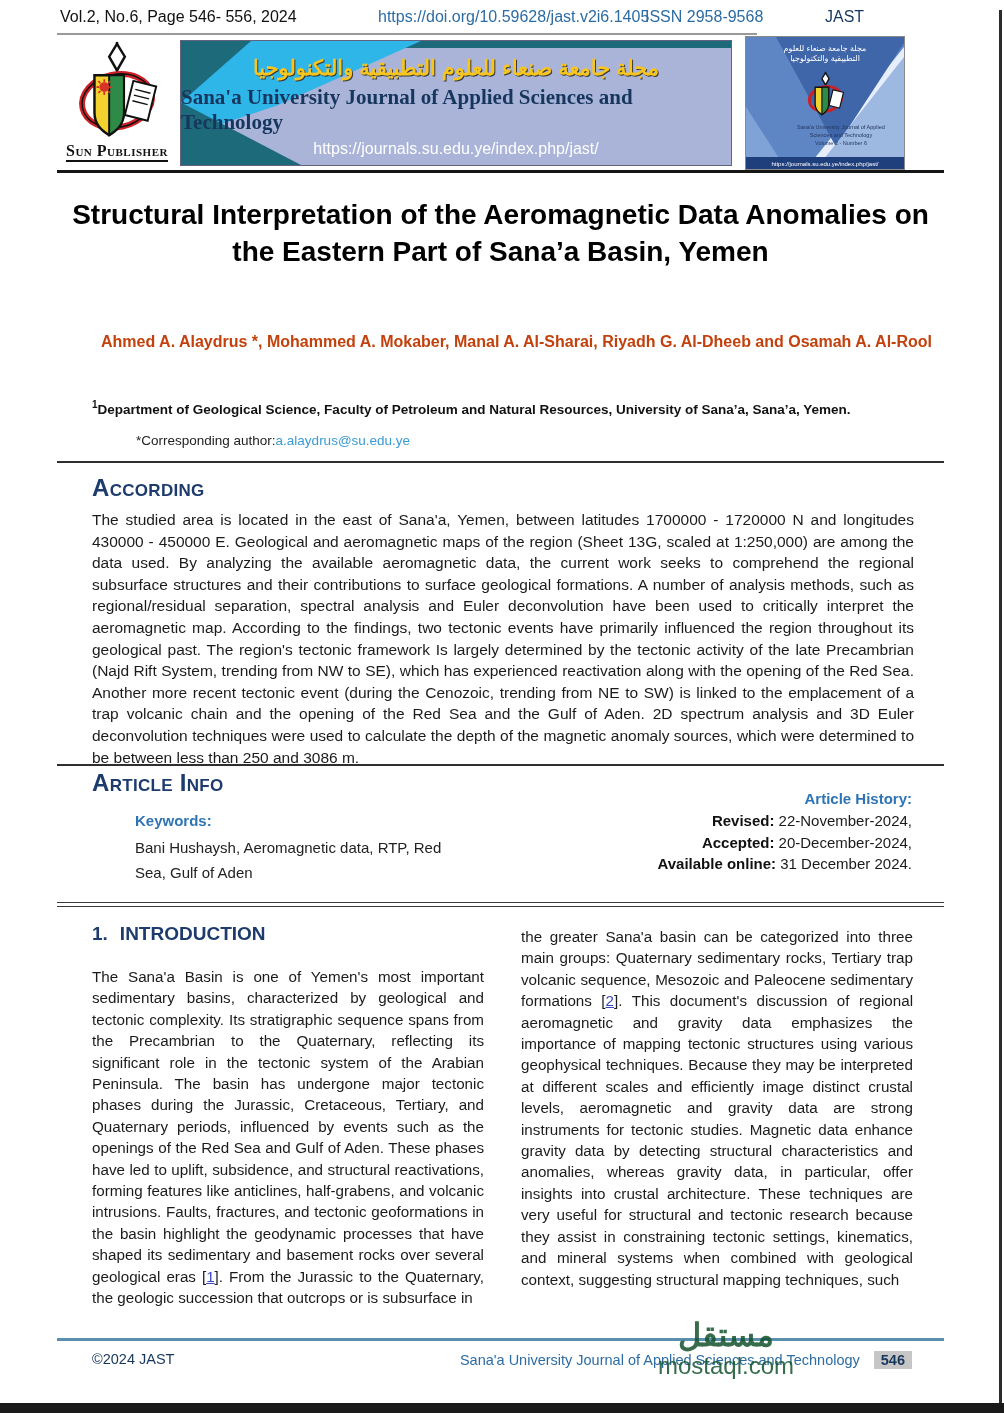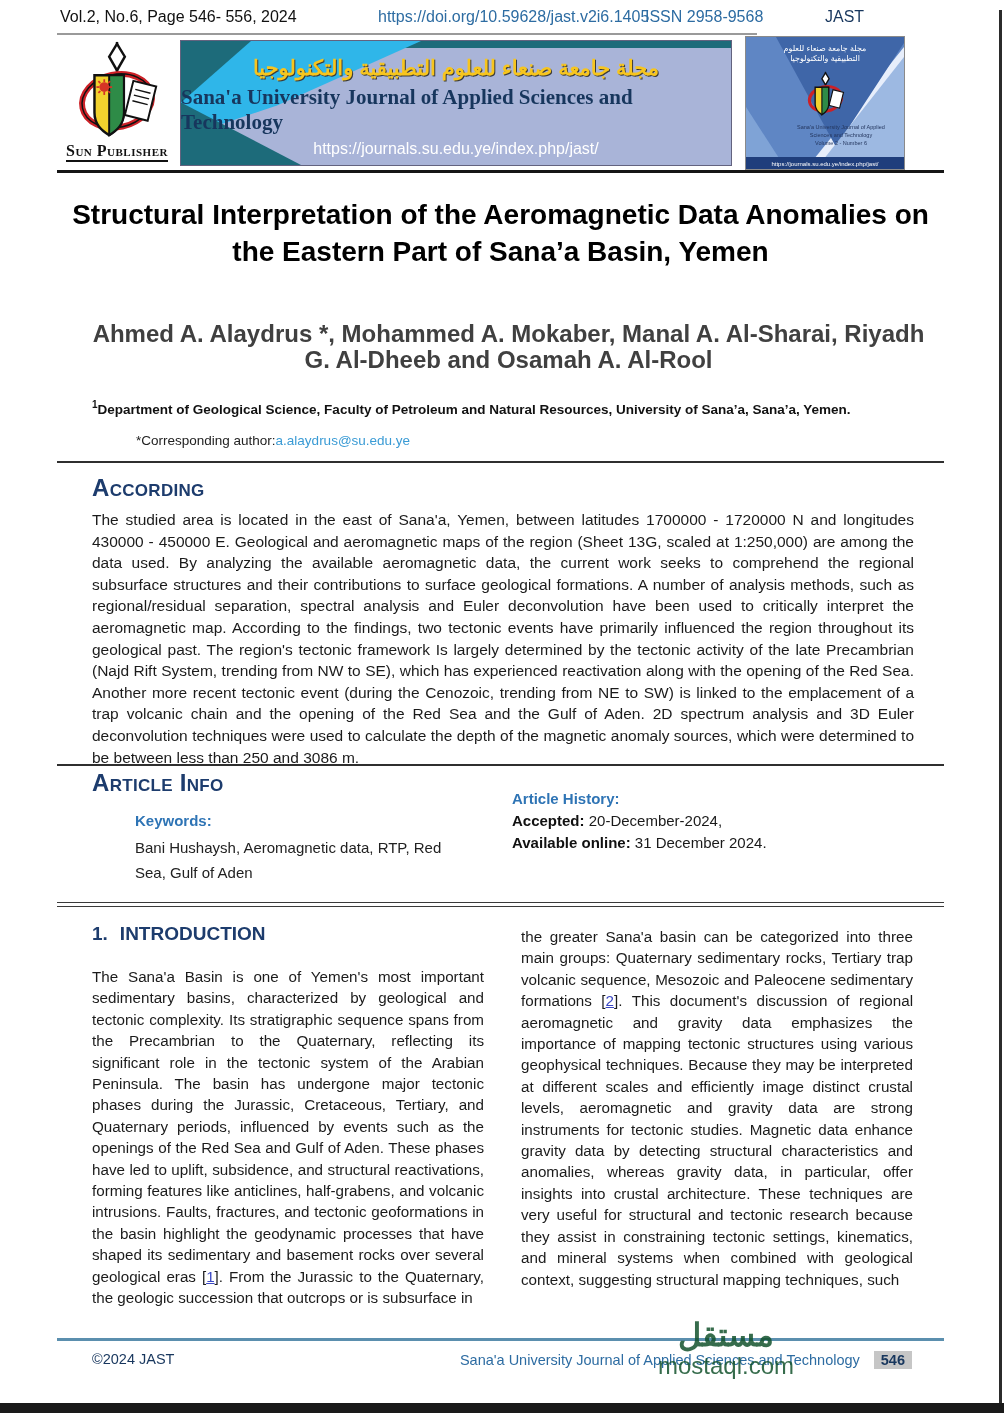--- a/index.html
+++ b/index.html
@@ -44,22 +44,22 @@
 
   .cover{position:absolute;left:688px;top:0;width:158px;height:132px;border:1px solid #8a8a8a;
     background:#eef3fa;overflow:hidden;}
   .cover svg{display:block;}
 
   .thick-rule{position:absolute;top:170px;left:57px;width:887px;height:3px;background:#161616;}
 
   
   .paper-title{position:absolute;top:196px;left:57px;width:887px;margin:0;
     font-size:28px;line-height:37px;font-weight:bold;color:#000;text-align:center;}
-  .paper-authors{position:absolute;top:313px;left:77px;width:847px;margin:8px;
-    font-size:24px;line-height:26px;font-weight:bold;color:#404040;text-align:center;}
+  .paper-authors{position:absolute;top:313px;left:77px;width:847px;margin:16px;
+    font-size:16px;line-height:26px;font-weight:bold;color:#c2410c;text-align:center;}
   .affiliation{position:absolute;top:385px;left:92px;width:830px;font-size:13.5px;
     font-weight:bold;color:#111;}
   .affiliation sup{font-size:10px;}
   .corresponding{position:absolute;top:419px;left:92px;width:700px;font-size:13.5px;color:#222;margin-left:44px;}
   .email-link{color:#3a9bd5;text-decoration:none;}
 
   .rule{position:absolute;left:57px;width:887px;height:2px;background:#2f2f2f;}
   .rule-abstract{top:461px;}
   .rule-artinfo{top:764px;}
   .double-rule{position:absolute;top:902px;left:57px;width:887px;height:3px;
@@ -71,21 +71,21 @@
   .h-abstract{top:474px;}
   .h-artinfo{top:769px;}
 
   .abstract-text{position:absolute;top:509px;left:92px;width:822px;margin:0;
     font-size:15.5px;line-height:21.6px;text-align:justify;color:#1b1b1b;}
 
   
   .keywords-label{position:absolute;top:812px;left:135px;font-size:15px;font-weight:bold;color:#2e74b5;}
   .keywords-text{position:absolute;top:835px;left:135px;width:310px;font-size:15px;
     line-height:25px;color:#222;}
-  .history{position:absolute;top:788px;left:512px;width:400px;font-size:15px;line-height:21.8px;}
+  .history{position:absolute;top:788px;left:512px;width:400px;font-size:15px;line-height:21.8px;text-align:right;}
   .history-label{font-weight:bold;color:#2e74b5;}
   .history-row b{color:#111;}
 
   
   .intro-heading{position:absolute;top:923px;left:92px;margin:0;font-size:19px;
     font-weight:bold;color:#1d3c6d;}
   .intro-heading .num{margin-right:12px;}
   .col{position:absolute;width:392px;font-size:15.2px;line-height:21.4px;
     text-align:justify;color:#1b1b1b;}
   .col-left{top:966px;left:92px;}
@@ -217,20 +217,21 @@
   <p class="abstract-text">The studied area is located in the east of Sana'a, Yemen, between latitudes 1700000 - 1720000 N and longitudes 430000 - 450000 E. Geological and aeromagnetic maps of the region (Sheet 13G, scaled at 1:250,000) are among the data used. By analyzing the available aeromagnetic data, the current work seeks to comprehend the regional subsurface structures and their contributions to surface geological formations.  A number of analysis methods, such as regional/residual separation, spectral analysis and Euler deconvolution have been used to critically interpret the aeromagnetic map.  According to the findings, two tectonic events have primarily influenced the region throughout its geological past.  The region's tectonic framework Is largely determined by the tectonic activity of the late Precambrian (Najd Rift System, trending from NW to SE), which has experienced reactivation along with the opening of the Red Sea. Another more recent tectonic event (during the Cenozoic, trending from NE to SW) is linked to the emplacement of a trap volcanic chain and the opening of the Red Sea and the Gulf of Aden.  2D spectrum analysis and 3D Euler deconvolution techniques were used to calculate the depth of the magnetic anomaly sources, which were determined to be between less than 250 and 3086 m.</p>
 
   <div class="rule rule-artinfo"></div>
 
   <h2 class="sec-heading h-artinfo">Article Info</h2>
   <div class="keywords-label">Keywords:</div>
   <div class="keywords-text">Bani Hushaysh, Aeromagnetic data, RTP, Red Sea, Gulf of Aden</div>
 
   <div class="history">
     <div class="history-label">Article History:</div>
+    <div class="history-row"><b>Revised:</b><span> 22-November-2024,</span></div>
     <div class="history-row"><b>Accepted:</b><span> 20-December-2024,</span></div>
     <div class="history-row"><b>Available online:</b><span> 31 December 2024.</span></div>
   </div>
 
   <div class="double-rule"></div>
 
   <h3 class="intro-heading"><span class="num">1.</span><span>INTRODUCTION</span></h3>
 
   <div class="col col-left"><span>The Sana'a Basin is one of Yemen's most important sedimentary basins, characterized by geological and tectonic complexity.  Its stratigraphic sequence spans from the Precambrian to the Quaternary, reflecting its significant role in the tectonic system of the Arabian Peninsula. The basin has undergone major tectonic phases during the Jurassic, Cretaceous, Tertiary, and Quaternary periods, influenced by events such as the openings of the Red Sea and Gulf of Aden.  These phases have led to uplift, subsidence, and structural reactivations, forming features like anticlines, half-grabens, and volcanic intrusions.  Faults, fractures, and tectonic geoformations in the basin highlight the geodynamic processes that have shaped its sedimentary and basement rocks over several geological eras [</span><a class="cite" href="#">1</a><span>]. From the Jurassic to the Quaternary, the geologic succession that outcrops or is subsurface in</span></div>
 

